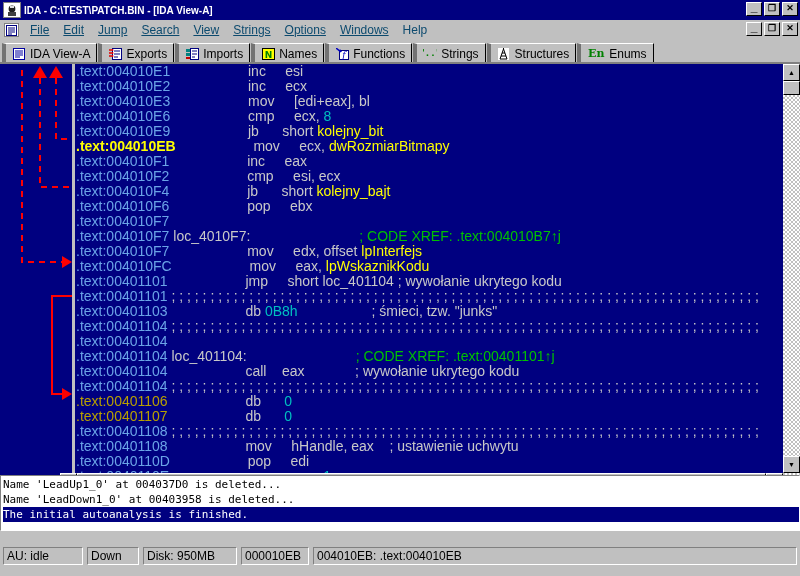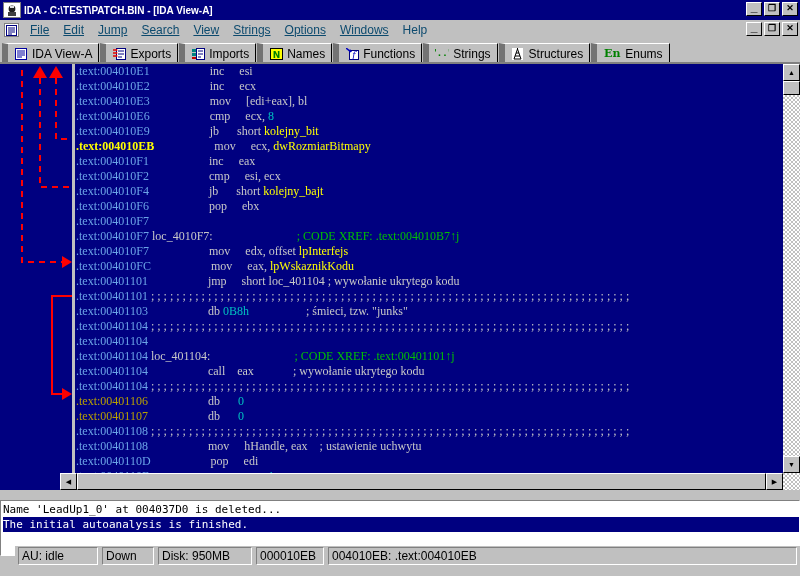--- a/index.html
+++ b/index.html
@@ -56,21 +56,21 @@
   .mdibtns{position:absolute;right:2px;top:2px;display:flex;gap:2px;}
 
   
   .tabbar{
     height:22px;background:#c0c0c0;display:flex;align-items:flex-end;
     padding-left:2px;box-sizing:border-box;
   }
   .tab{
     height:20px;display:flex;align-items:center;gap:4px;
     padding:0 6px;margin-right:1px;background:#c0c0c0;
-    border-top:1px solid #ffffff;border-left:6px solid #737373;
+    border-top:1px solid #ffffff;border-left:4px solid #737373;
     border-right:1px solid #000000;
     box-sizing:border-box;font-size:12px;color:#000;white-space:nowrap;
   }
   .tab.active{font-weight:normal;}
   .tabicon{
     width:14px;height:14px;display:flex;align-items:center;justify-content:center;
     font-size:10px;line-height:1;overflow:hidden;
   }
 
   
@@ -89,22 +89,22 @@
     position:absolute;left:0;top:0;width:72px;height:100%;
     background:#000080;
   }
   .gutter svg{position:absolute;left:0;top:0;}
   .gutter-sep{
     position:absolute;left:72px;top:0;width:3px;height:100%;
     background:#c0c0c0;
   }
   .codearea{
     position:absolute;left:76px;top:0;right:0;bottom:0;
-    font-family:Liberation Serif, serif;
-    font-size:12px;line-height:15px;
+    font-family:Liberation Sans, sans-serif;
+    font-size:14px;line-height:15px;
     white-space:pre;
   }
   .row{height:15px;line-height:15px;white-space:pre;}
   .addr{color:#6ba4e7;}
   .addr-hl{color:#ffff00;background:#000080;font-weight:bold;}
   .addr-data{color:#b8a000;}
   .mn{color:#c8c8c8;}
   .op{color:#c8c8c8;}
   .num{color:#00c0c0;}
   .sym{color:#ffff00;}
@@ -152,34 +152,34 @@
     position:absolute;right:0;bottom:0;width:17px;height:17px;
     background-color:#c0c0c0;
     background-image:
       linear-gradient(45deg,#ffffff 25%,transparent 25%,transparent 75%,#ffffff 75%),
       linear-gradient(45deg,#ffffff 25%,transparent 25%,transparent 75%,#ffffff 75%);
     background-size:4px 4px;background-position:0 0,2px 2px;
   }
 
   
   .logwin{
-    position:absolute;left:0;right:0;bottom:20px;height:56px;
+    position:absolute;left:0;right:0;bottom:45px;height:56px;
     background:#ffffff;box-sizing:border-box;
     border-top:1px solid #808080;border-left:1px solid #808080;
     border-right:1px solid #ffffff;border-bottom:1px solid #ffffff;
     padding:1px 0 0 2px;overflow:hidden;
     font-family:"DejaVu Sans Mono","Liberation Mono",monospace;
     font-size:11px;line-height:15px;
   }
   .logline{color:#000000;white-space:pre;height:15px;}
   .logline.sel{background:#000080;color:#ffffff;}
 
   
   .statusbar{
-    position:absolute;left:15px;right:0;bottom:10px;height:20px;
+    position:absolute;left:0;right:0;bottom:10px;height:20px;
     background:#c0c0c0;display:flex;align-items:center;gap:4px;
     padding:0 3px;box-sizing:border-box;
   }
   .stat{
     height:18px;box-sizing:border-box;
     border-top:1px solid #808080;border-left:1px solid #808080;
     border-right:1px solid #ffffff;border-bottom:1px solid #ffffff;
     display:flex;align-items:center;padding:0 3px;
     font-family:"Liberation Sans",sans-serif;font-size:12px;color:#000;
     white-space:nowrap;
@@ -386,20 +386,21 @@
       <div class="sb-btn" style="top:0;right:0;">
         <span>▶</span>
       </div>
     </div>
 
     <div class="corner"></div>
   </div>
 
   <div class="logwin">
       <div class="logline">Name 'LeadUp1_0' at 004037D0 is deleted...</div>
+      <div class="logline">Name 'LeadDown1_0' at 00403958 is deleted...</div>
       <div class="logline sel">The initial autoanalysis is finished.</div>
     </div>
 
   <div class="statusbar">
     <div class="stat w1">
         <span>AU: idle</span>
       </div>
     <div class="stat w2">
         <span>Down</span>
       </div>

